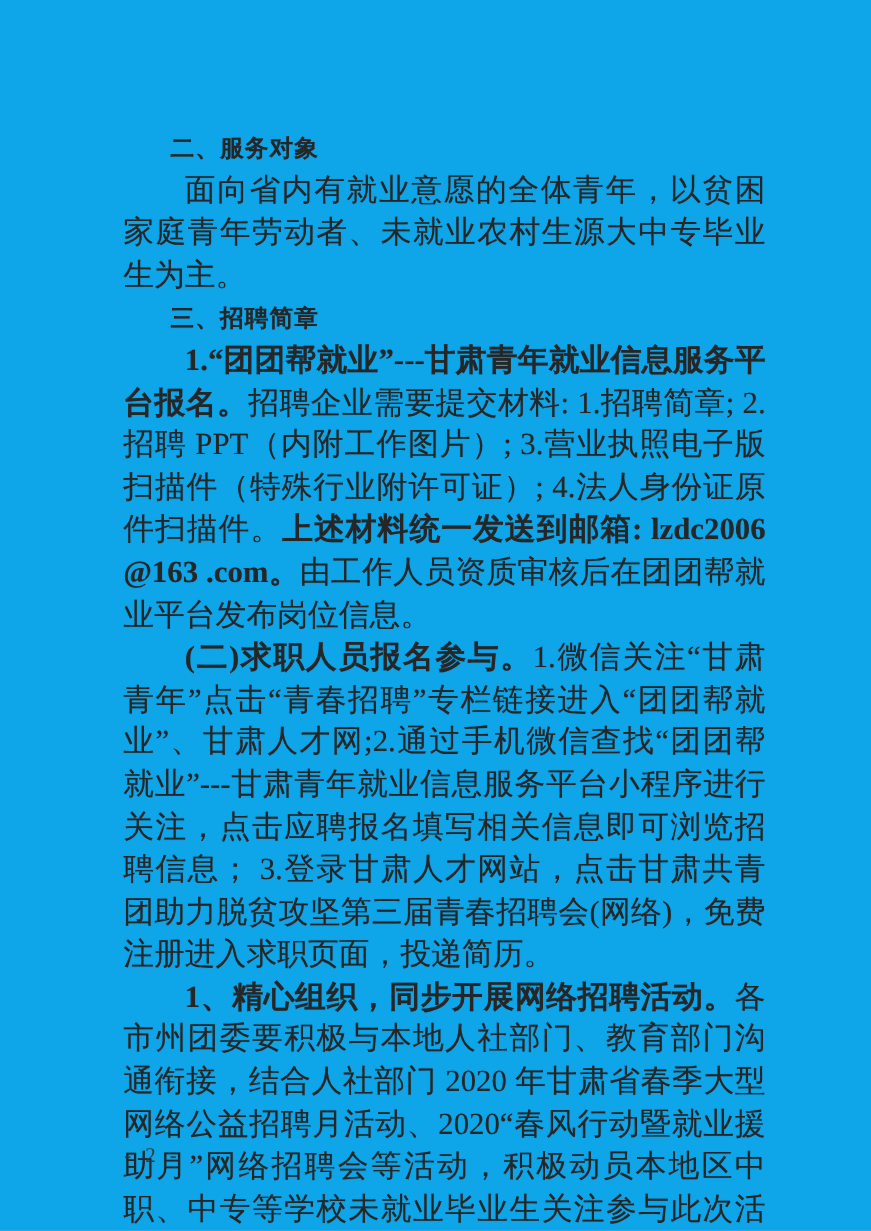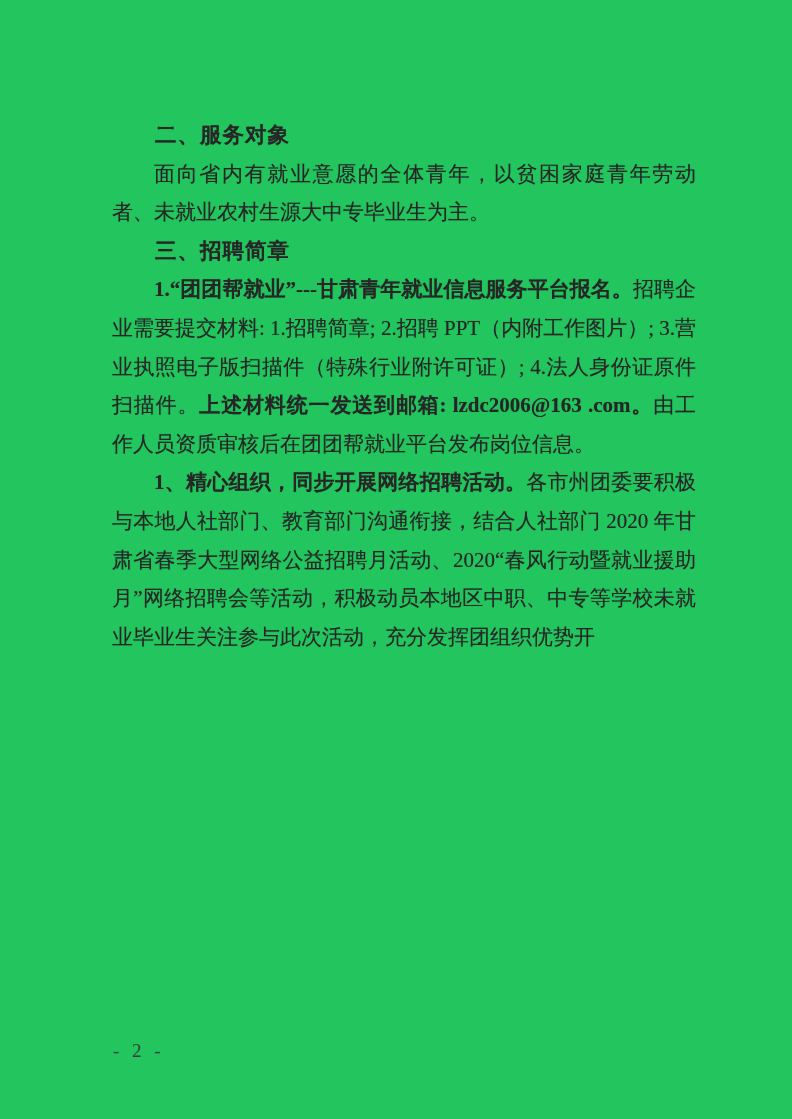--- a/index.html
+++ b/index.html
@@ -1,31 +1,31 @@
 <!DOCTYPE html>
 <html lang="zh"><head>
 <meta charset="utf-8">
 <style>
   html,body{margin:0;padding:0;background:#ffffff;}
   .page{
     position:relative;
     width:792px;height:1119px;
-    background:#22c55e;
+    background:#0ea5e9;
     overflow:hidden;
     font-family:"Liberation Serif","DejaVu Serif",serif;
     color:#262626;
   }
   .content{
     position:absolute;
     left:112px;top:116px;width:584px;
     text-align:justify;
   }
   .content p{
     margin:0;
-    font-size:21px;
+    font-size:28px;
     line-height:38.6px;
     text-indent:2em;
     word-break:break-all;
     text-shadow:0 0 0.7px rgba(45,45,45,0.45);
   }
   .content p.h{
     font-family:"Liberation Sans","DejaVu Sans",sans-serif;
     font-weight:bold;
     font-size:21.5px;
     letter-spacing:1px;
@@ -49,20 +49,21 @@
     <p class="h">二、服务对象</p>
 
     <p><span>面向省内有就业意愿的全体青年，以贫困家庭青年劳动者、未就业农村生源大中专毕业生为主。</span></p>
 
     <p class="h">三、招聘简章</p>
 
 
     <p><span class="b">1.“团团帮就业”---甘肃青年就业信息服务平台报名。</span><span>招聘企业需要提交材料: 1.招聘简章; 2.招聘 PPT（内附工作图片）; 3.营业执照电子版扫描件（特殊行业附许可证）; 4.法人身份证原件扫描件。</span><span class="b">上述材料统一发送到邮箱: lzdc2006@163 .com。</span><span>由工作人员资质审核后在团团帮就业平台发布岗位信息。</span></p>
 
 
+    <p><span class="b">(二)求职人员报名参与。</span><span>1.微信关注“甘肃青年”点击“青春招聘”专栏链接进入“团团帮就业”、甘肃人才网;2.通过手机微信查找“团团帮就业”---甘肃青年就业信息服务平台小程序进行关注，点击应聘报名填写相关信息即可浏览招聘信息； 3.登录甘肃人才网站，点击甘肃共青团助力脱贫攻坚第三届青春招聘会(网络)，免费注册进入求职页面，投递简历。</span></p>
 
 
     <p><span class="b">1、精心组织，同步开展网络招聘活动。</span><span>各市州团委要积极与本地人社部门、教育部门沟通衔接，结合人社部门 2020 年甘肃省春季大型网络公益招聘月活动、2020“春风行动暨就业援助月”网络招聘会等活动，积极动员本地区中职、中专等学校未就业毕业生关注参与此次活动，充分发挥团组织优势开</span></p>
 
   </div>
 
   <div class="footer">- 2 -</div>
 </div>
 
 </body></html>

